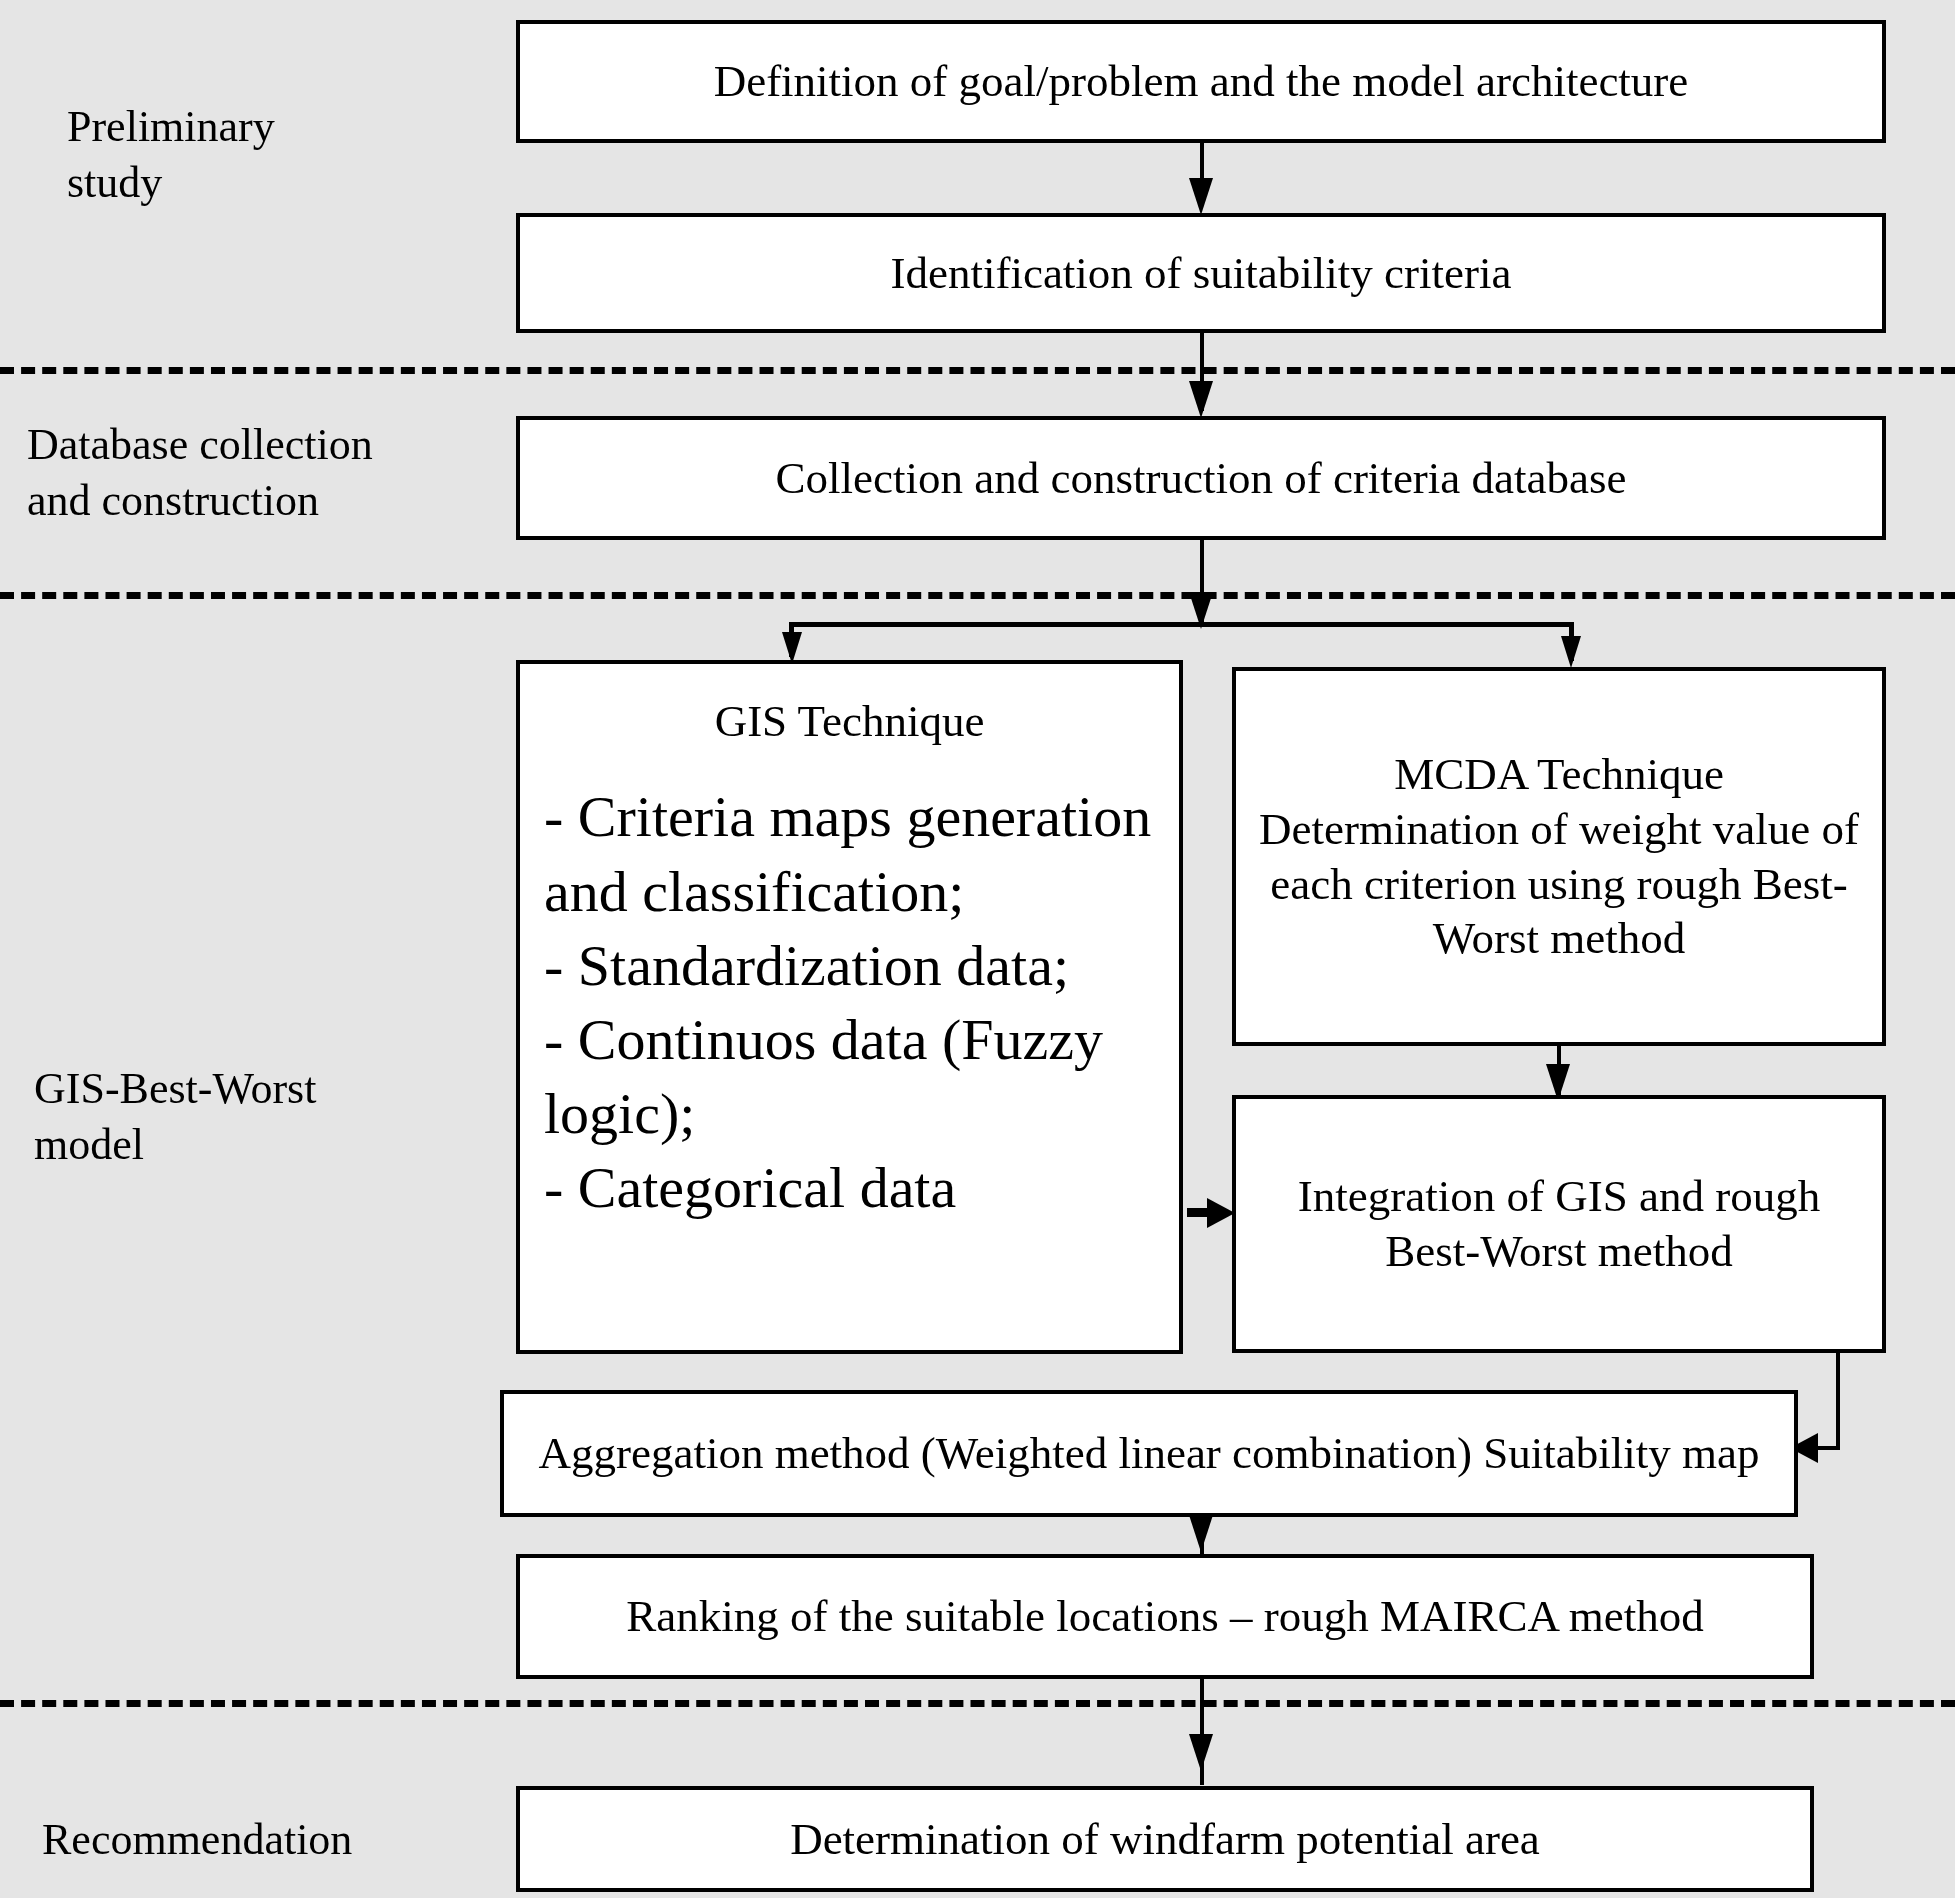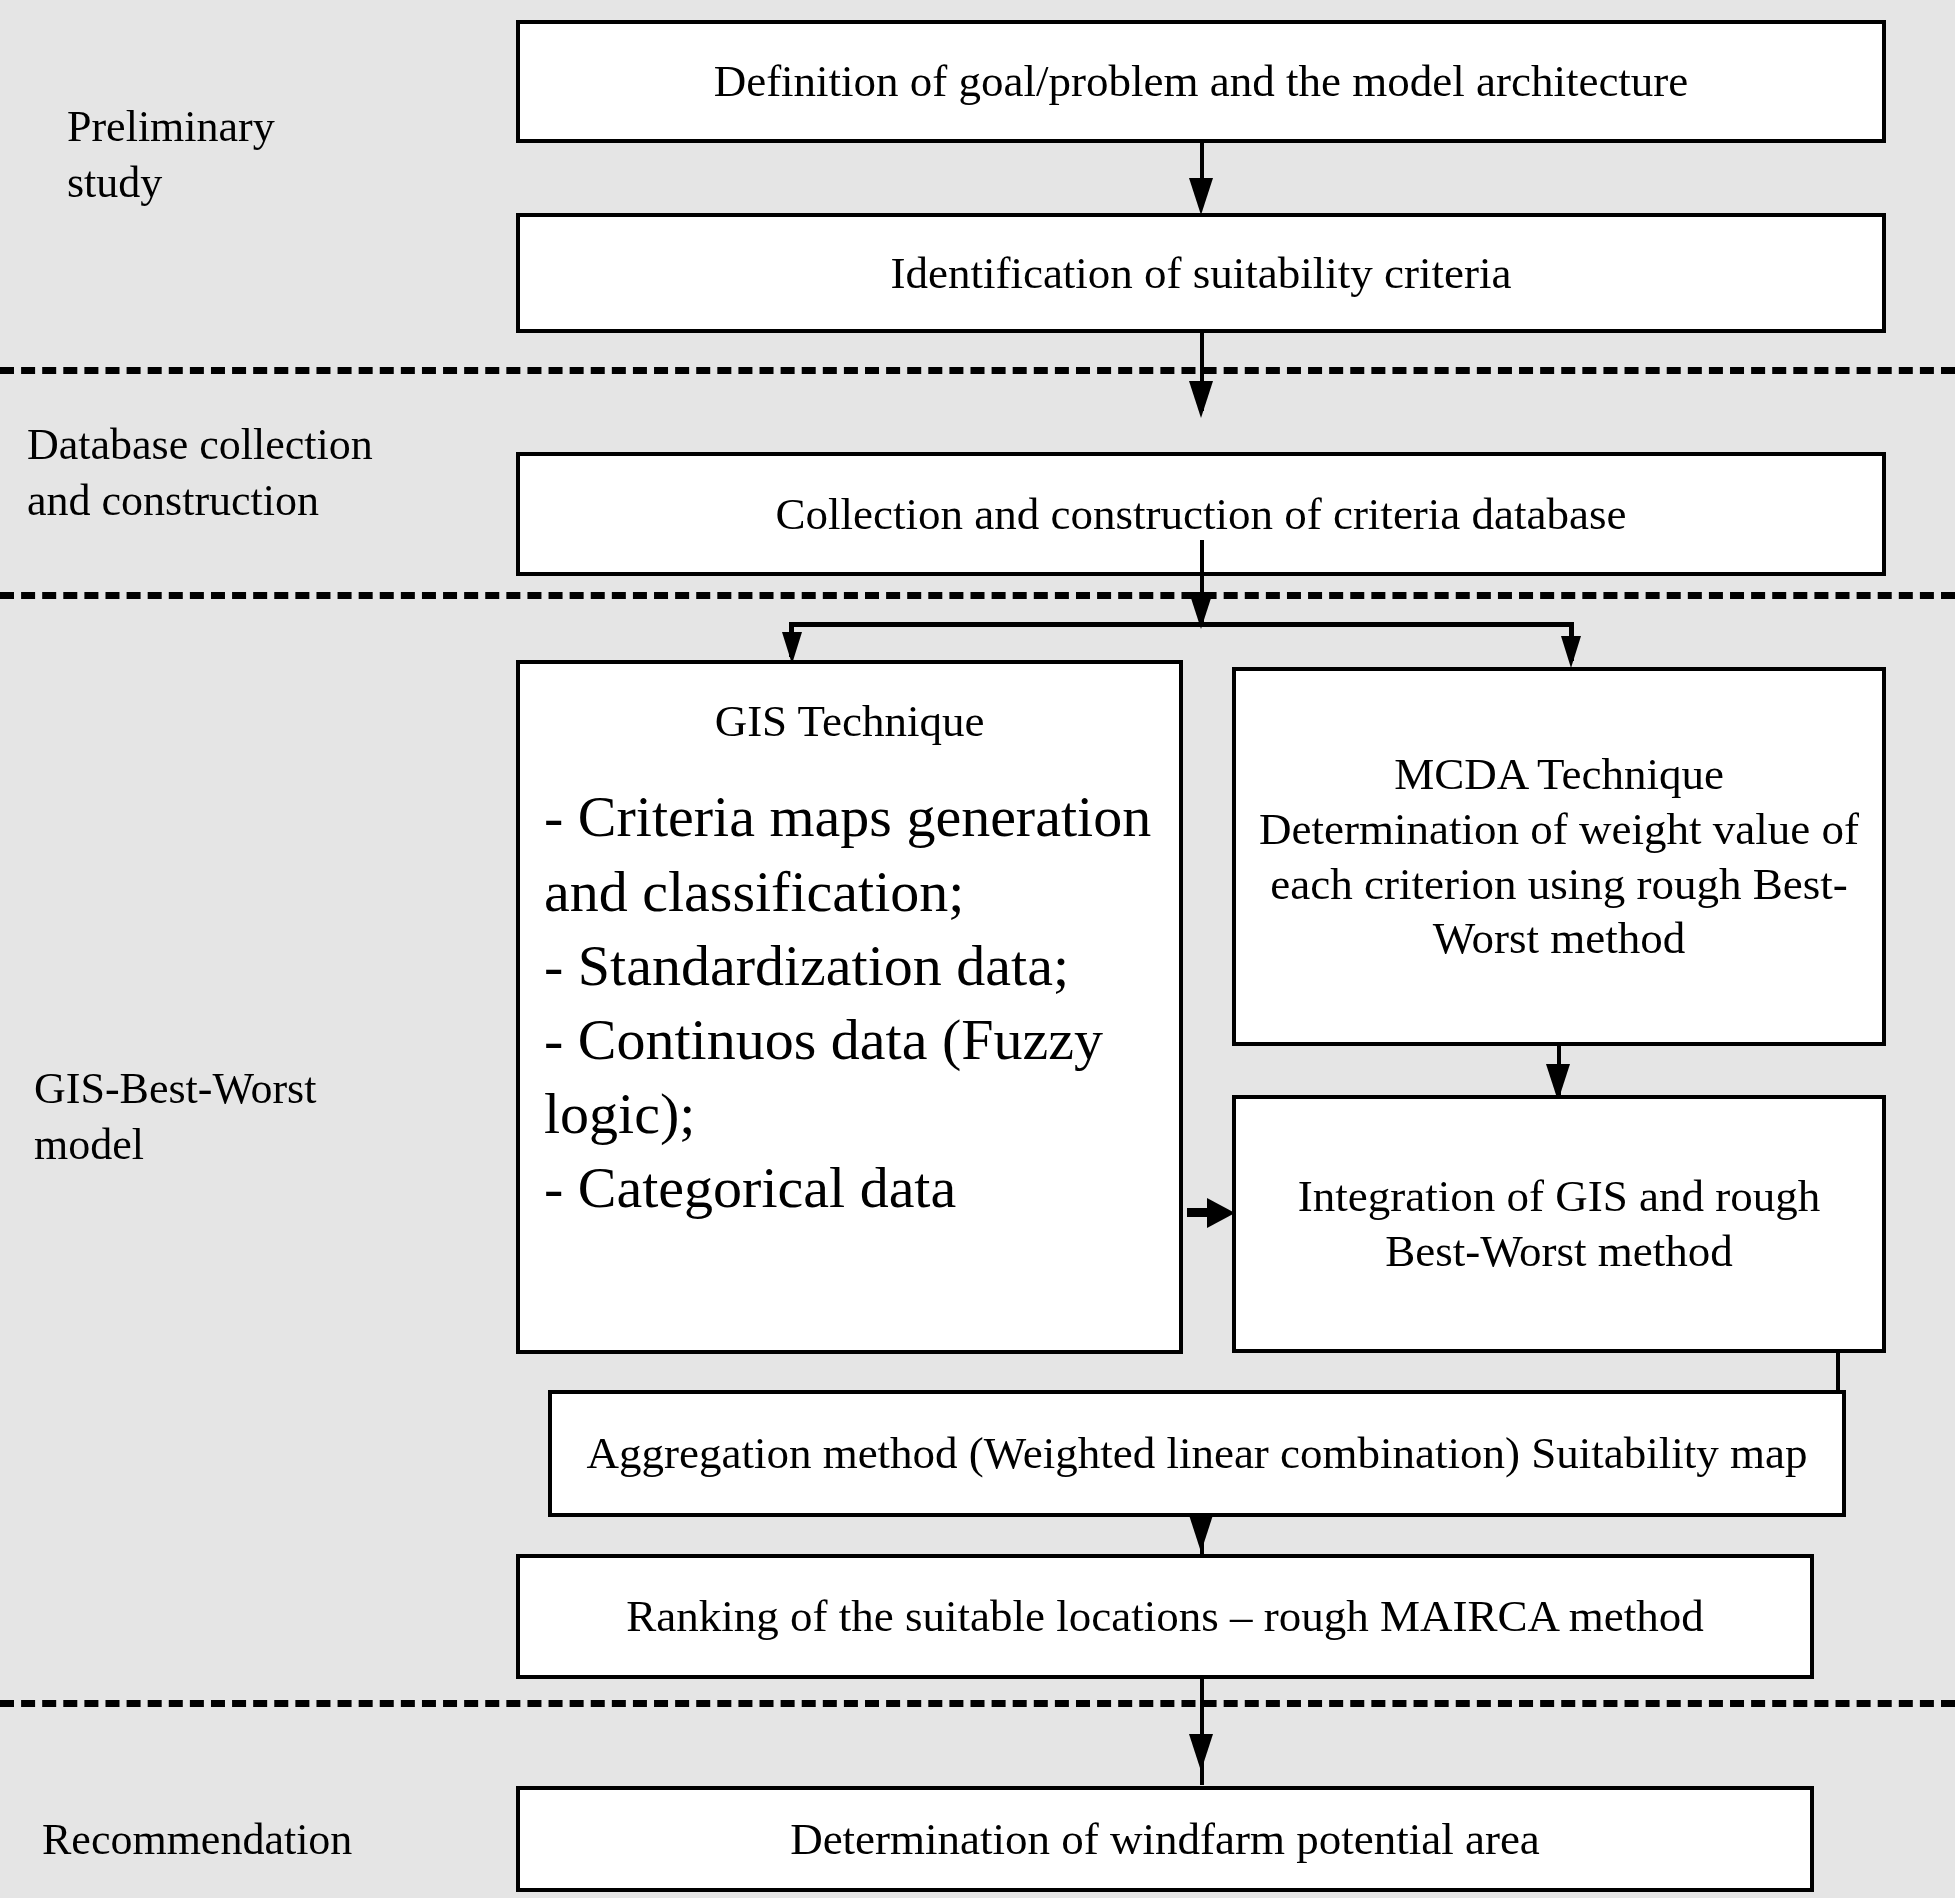--- a/index.html
+++ b/index.html
@@ -127,21 +127,21 @@
   <div class="node" style="left:516px; top:20px; width:1370px; height:123px;">Definition of goal/problem and the model architecture</div>
 
   <div class="vline" style="left:1200px; top:142px; height:51px;"></div>
   <div class="arrow-down" style="left:1189px; top:178px;"></div>
 
   <div class="node" style="left:516px; top:213px; width:1370px; height:120px;">Identification of suitability criteria</div>
 
   <div class="vline" style="left:1200px; top:333px; height:78px;"></div>
   <div class="arrow-down" style="left:1189px; top:381px;"></div>
 
-  <div class="node" style="left:516px; top:416px; width:1370px; height:124px;margin-top:36px;">Collection and construction of criteria database</div>
+  <div class="node" style="left:516px; top:416px; width:1370px; height:124px;">Collection and construction of criteria database</div>
 
   <div class="vline" style="left:1200px; top:540px; height:85px;"></div>
   <div class="arrow-down" style="left:1189px; top:592px;"></div>
 
   <div class="hline thick" style="left:789px; top:622px; width:784px;"></div>
   <div class="vline thick" style="left:789px; top:622px; height:35px;"></div>
   <div class="arrow-down slim" style="left:782px; top:632px;"></div>
   <div class="vline thick" style="left:1569px; top:622px; height:39px;"></div>
   <div class="arrow-down slim" style="left:1561px; top:636px;"></div>
 
@@ -161,21 +161,21 @@
 
   <div class="node" style="left:1232px; top:1095px; width:654px; height:258px;">Integration of GIS and rough Best-Worst method</div>
 
   <div class="hline" style="left:1187px; top:1208px; width:27px; height:9.2px;"></div>
   <div class="arrow-right" style="left:1207px; top:1198px;"></div>
 
   <div class="vline" style="left:1836px; top:1352px; height:97px;"></div>
   <div class="hline" style="left:1817px; top:1446px; width:22.6px;"></div>
   <div class="arrow-left" style="left:1790px; top:1433px;"></div>
 
-  <div class="node" style="left:548px; top:1390px; width:1298px; height:127px;">Aggregation method (Weighted linear combination) Suitability map</div>
+  <div class="node" style="left:500px; top:1390px; width:1298px; height:127px;">Aggregation method (Weighted linear combination) Suitability map</div>
 
   <div class="vline" style="left:1200px; top:1517px; height:39px;"></div>
   <div class="arrow-down" style="left:1189px; top:1515px;"></div>
 
   <div class="node" style="left:516px; top:1554px; width:1298px; height:125px;">Ranking of the suitable locations – rough MAIRCA method</div>
 
   <div class="vline" style="left:1200px; top:1679px; height:106px;"></div>
   <div class="arrow-down" style="left:1189px; top:1734px;"></div>
 
   <div class="node" style="left:516px; top:1786px; width:1298px; height:106px;">Determination of windfarm potential area</div>

